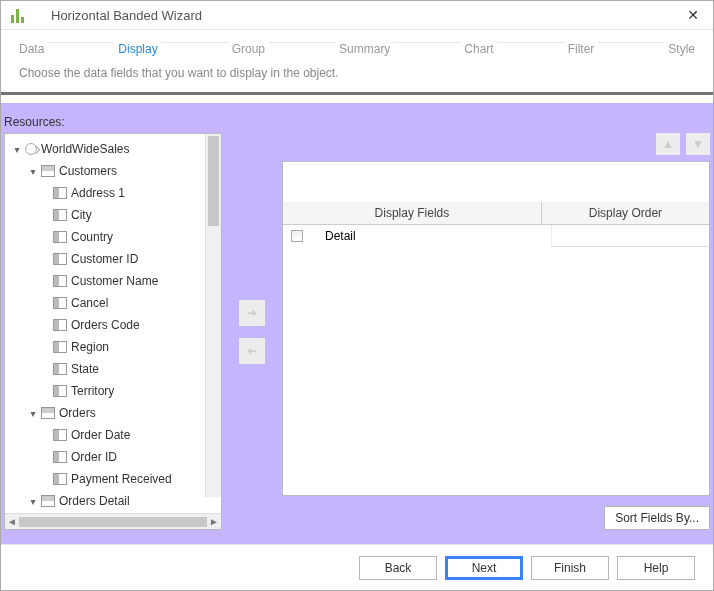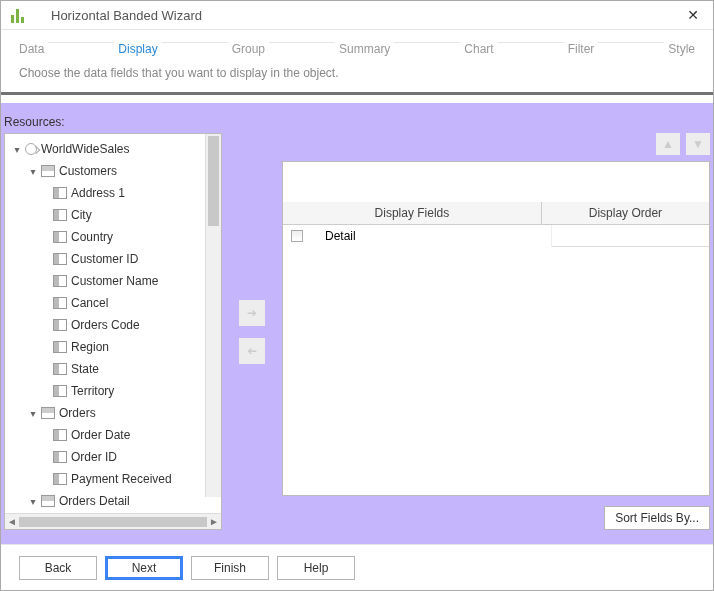--- a/index.html
+++ b/index.html
@@ -42,21 +42,21 @@
 .grid-head { display: flex; background: #f5f5f5; border-bottom: 1px solid #ccc; margin-top: 40px; }
 .grid-head div { padding: 4px 8px; text-align: center; color: #444; }
 .gh1 { flex: 1.6; border-right: 1px solid #ccc; }
 .gh2 { flex: 1; }
 .grid-row { display: flex; }
 .grid-row .c1 { flex: 1.6; border-right: 1px solid #eee; padding: 4px 8px; display: flex; align-items: center; gap: 22px; }
 .grid-row .c2 { flex: 1; border-bottom: 1px solid #ddd; }
 .grid-row .ricon { width: 12px; height: 12px; border: 1px solid #aaa; background: linear-gradient(#eee, #fff); }
 .sort-row { display: flex; justify-content: flex-end; margin-top: 10px; }
 .btn { min-width: 78px; height: 24px; background: #fff; border: 1px solid #b5b5b5; color: #333; cursor: pointer; padding: 0 10px; }
-.footer { position: absolute; bottom: 0; left: 0; right: 0; height: 46px; border-top: 1px solid #e5e5e5; display: flex; justify-content: flex-start; align-items: center; gap: 8px; padding: 0 18px; background: #fff; }
+.footer { position: absolute; bottom: 0; left: 0; right: 0; height: 46px; border-top: 1px solid #e5e5e5; display: flex; justify-content: flex-end; align-items: center; gap: 8px; padding: 0 18px; background: #fff; }
 .btn.primary { border: 3px solid #3b82f6; }
 </style>
 </head>
 <body>
 
 <div class="titlebar">
   <span class="logo">
       <span></span>
       <span></span>
       <span></span>

